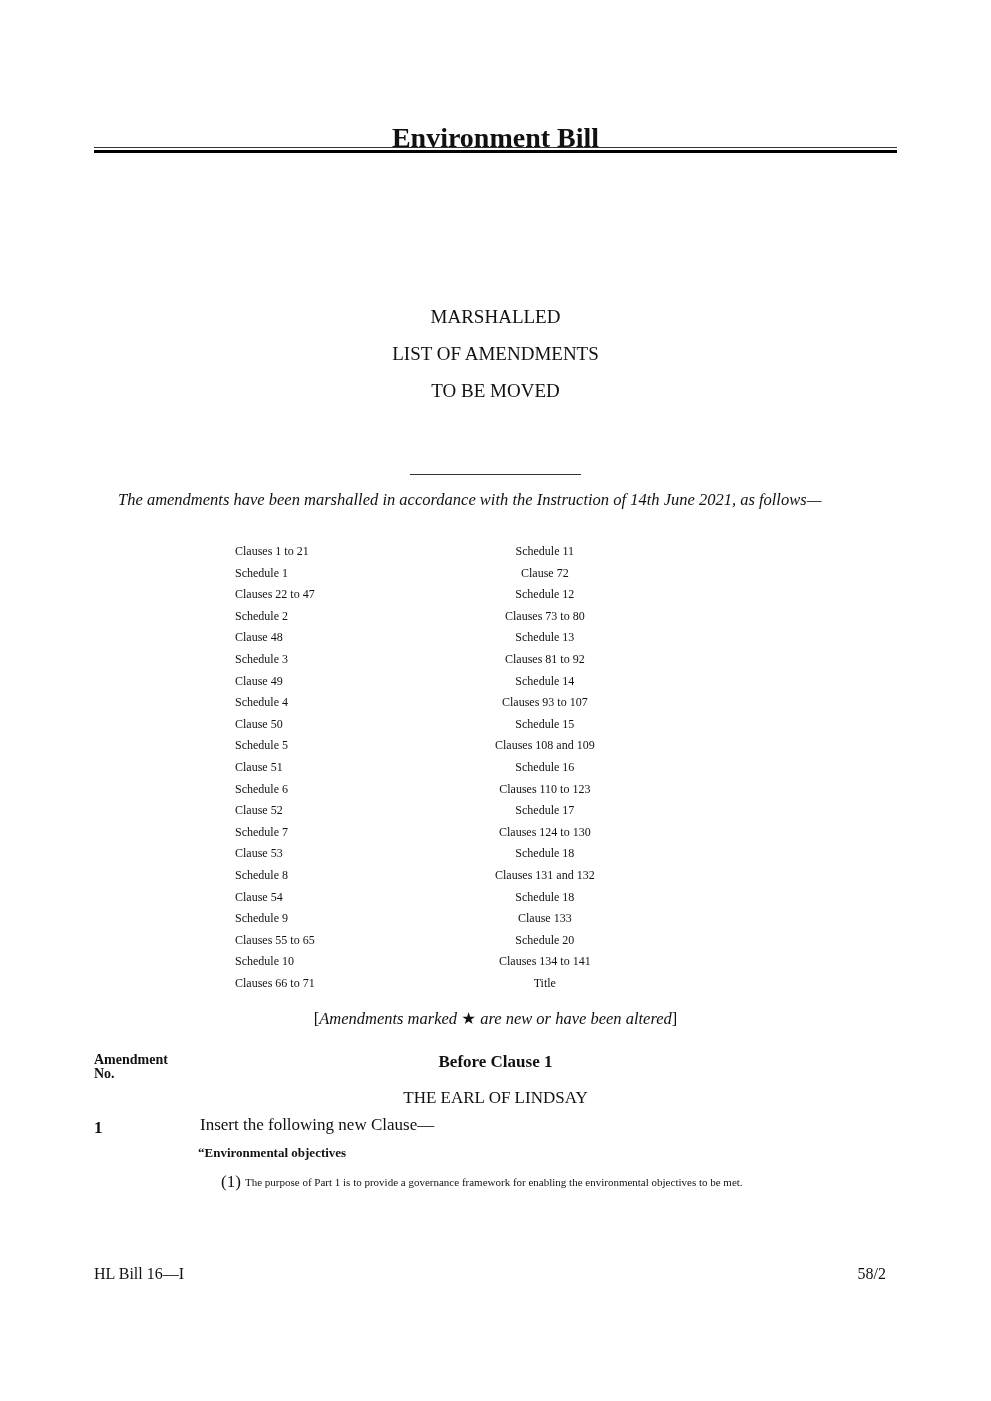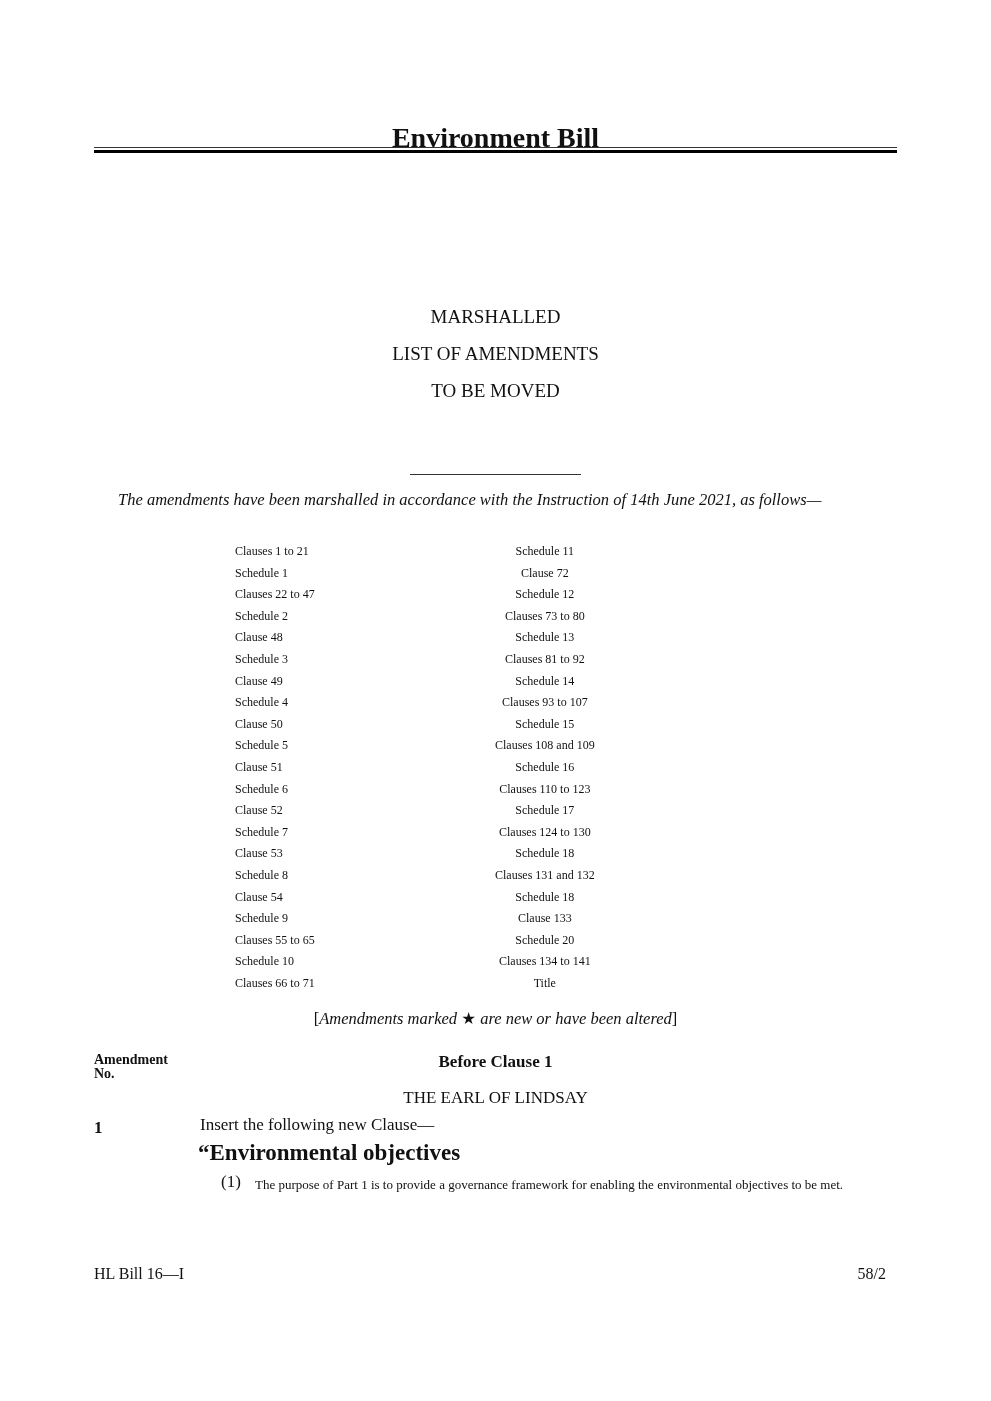--- a/index.html
+++ b/index.html
@@ -15,23 +15,23 @@
   .col div { white-space: nowrap; }
   .col-left { left: 235px; }
   .col-right { left: 495px; text-align: center; }
   .star-note { position: absolute; left: 94px; width: 803px; top: 1007px; text-align: center; font-size: 16.5px; line-height: 24px; }
   .star-note i { }
   .amd-label { position: absolute; left: 94px; top: 1053px; font-size: 14px; font-weight: bold; line-height: 14px; }
   .section-head { position: absolute; left: 94px; width: 803px; top: 1050px; text-align: center; font-weight: bold; font-size: 17px; line-height: 24px; }
   .mover { position: absolute; left: 94px; width: 803px; top: 1086px; text-align: center; font-size: 17px; line-height: 24px; }
   .amd-num { position: absolute; left: 94px; top: 1116px; font-size: 17px; font-weight: bold; line-height: 24px; }
   .instr { position: absolute; left: 200px; top: 1113px; font-size: 17px; line-height: 24px; }
-  .newclause-title { position: absolute; left: 198px; top: 1141px; font-size: 23px; font-weight: bold; line-height: 24px; }
+  .newclause-title { position: absolute; left: 198px; top: 1141px; font-size: 13px; font-weight: bold; line-height: 24px; }
   .sub-num { position: absolute; left: 221px; top: 1171px; font-size: 17px; line-height: 22px; }
-  .sub-text { position: absolute; left: 255px; width: 642px; top: 1171px; font-size: 13px; line-height: 28px; text-align: justify; text-align-last: left; }
+  .sub-text { position: absolute; left: 245px; width: 642px; top: 1171px; font-size: 11px; line-height: 23px; text-align: justify; text-align-last: left; }
   .footer-left { position: absolute; left: 94px; top: 1263px; font-size: 16px; line-height: 22px; }
   .footer-right { position: absolute; right: 105px; top: 1263px; font-size: 16px; line-height: 22px; }
 </style>
 </head>
 <body>
 
 <div class="page">
 
   <div class="title">Environment Bill</div>
   <div class="rule-thin"></div>

